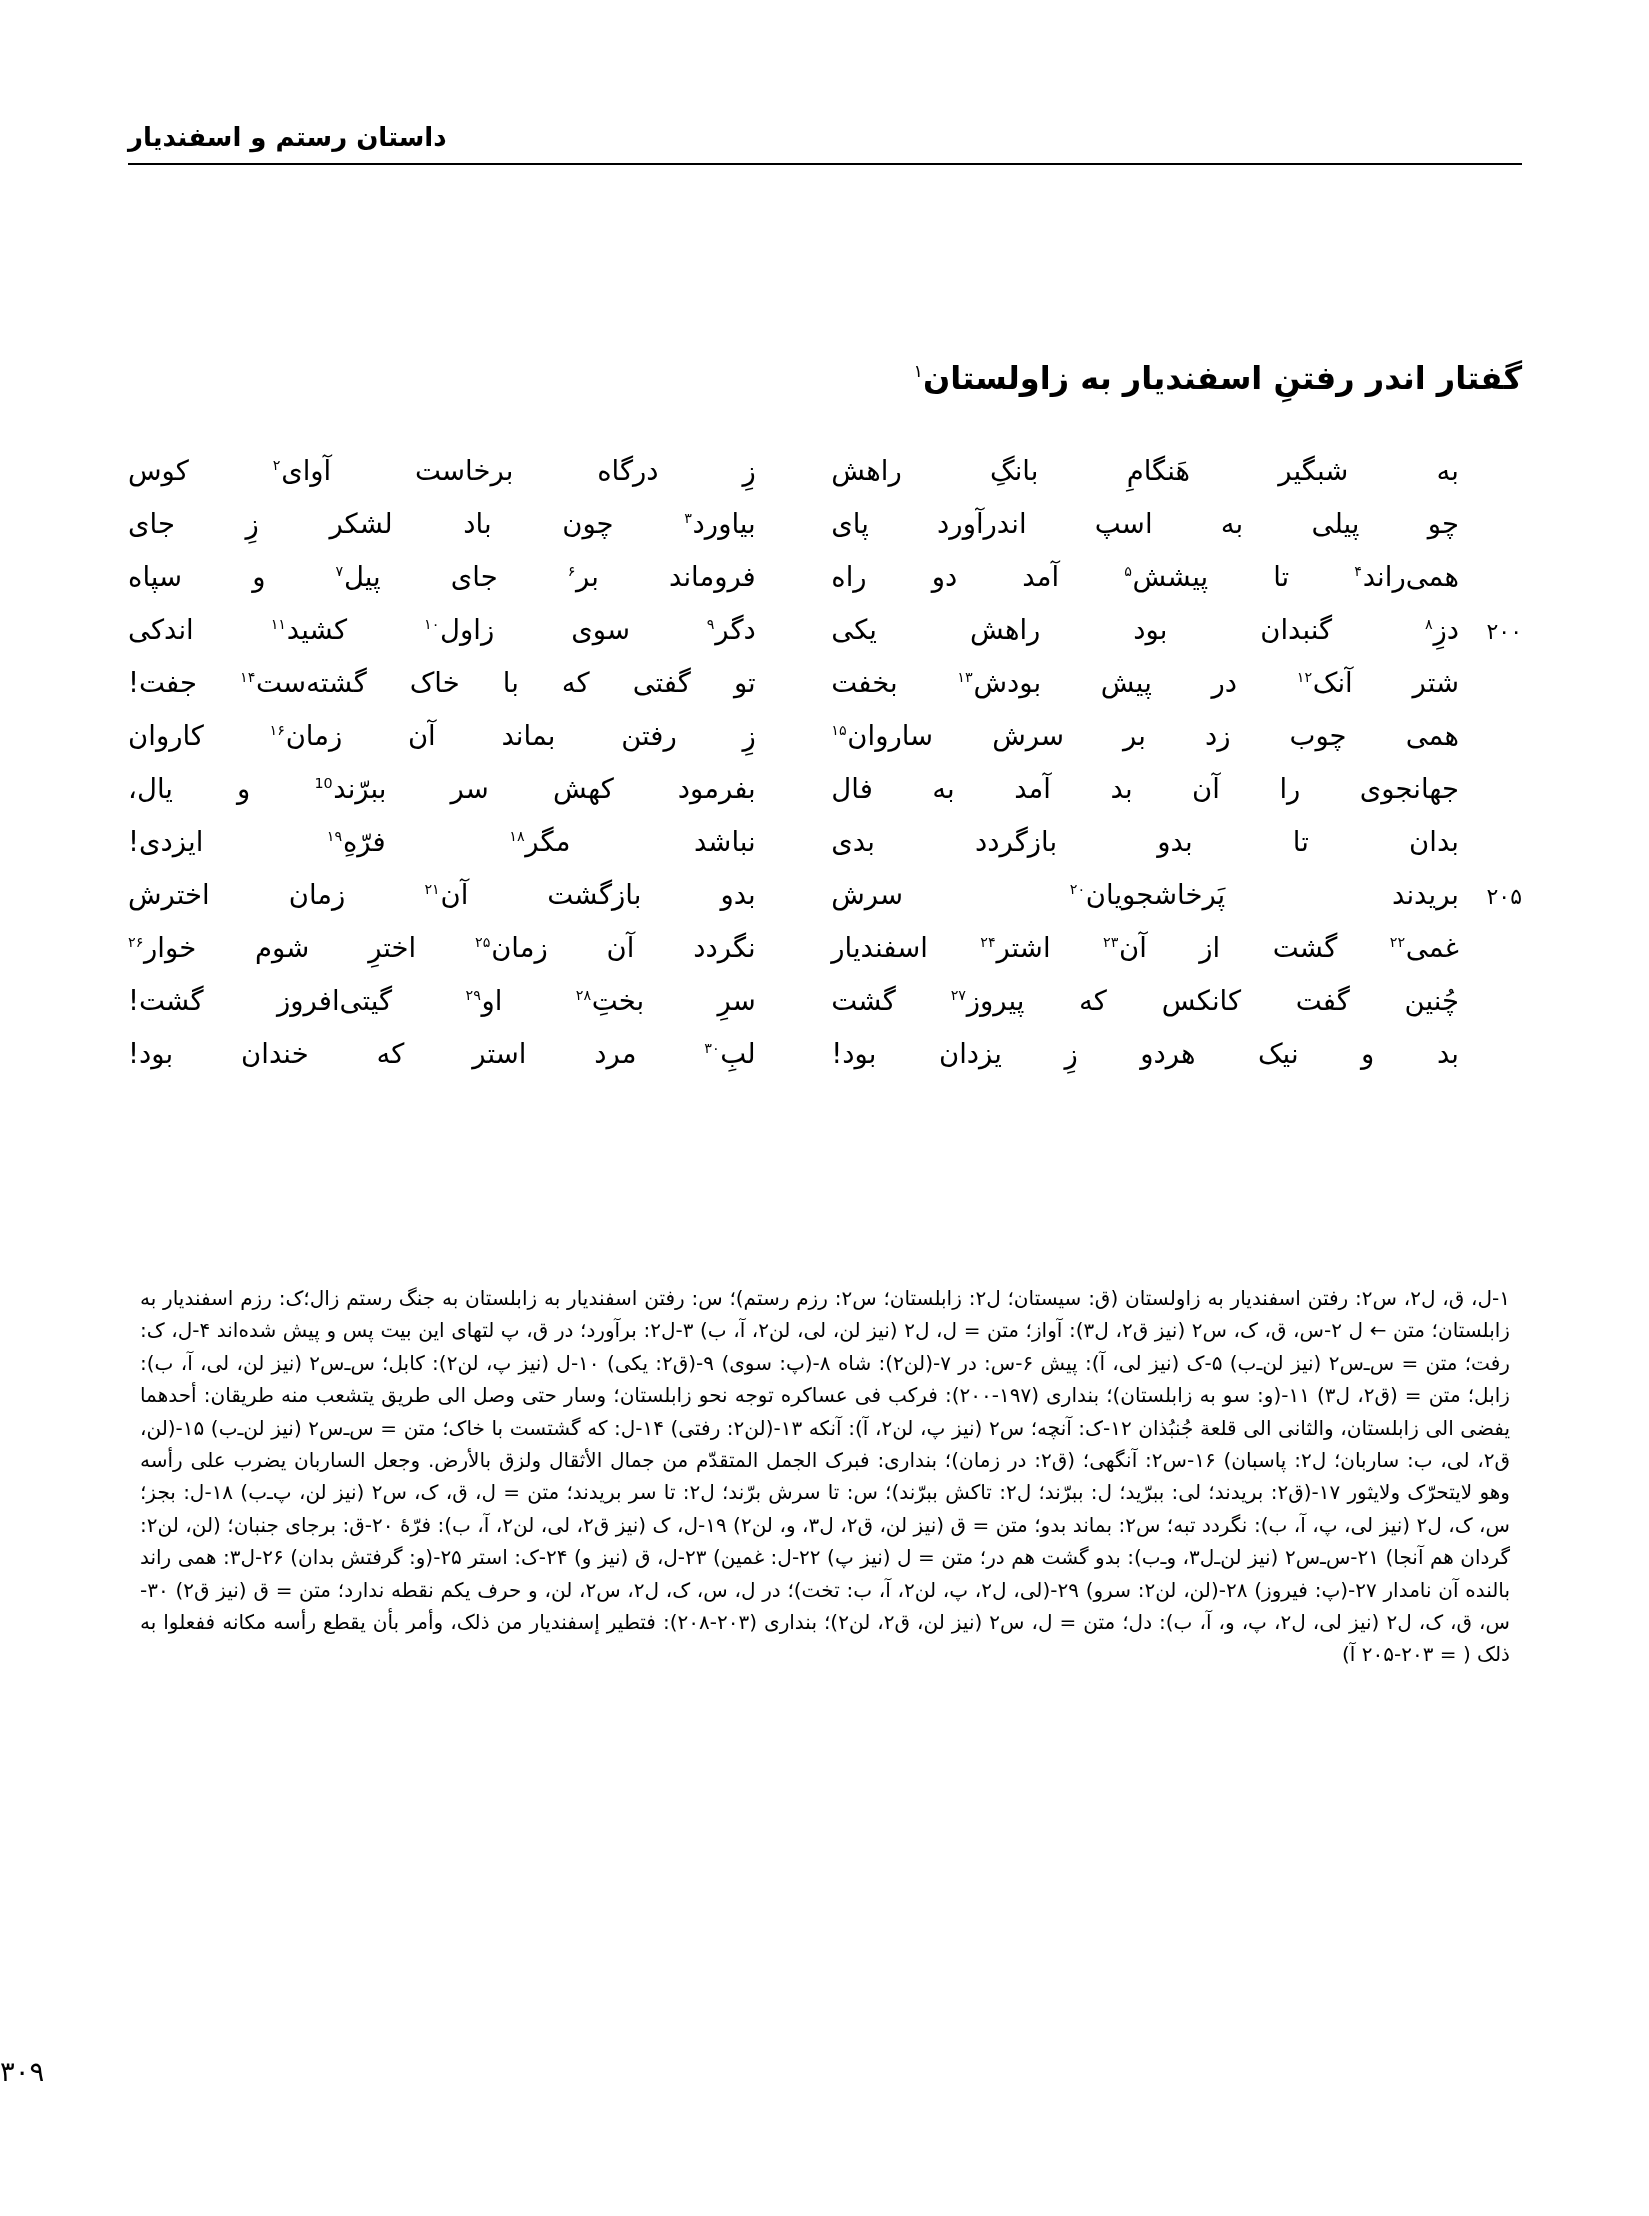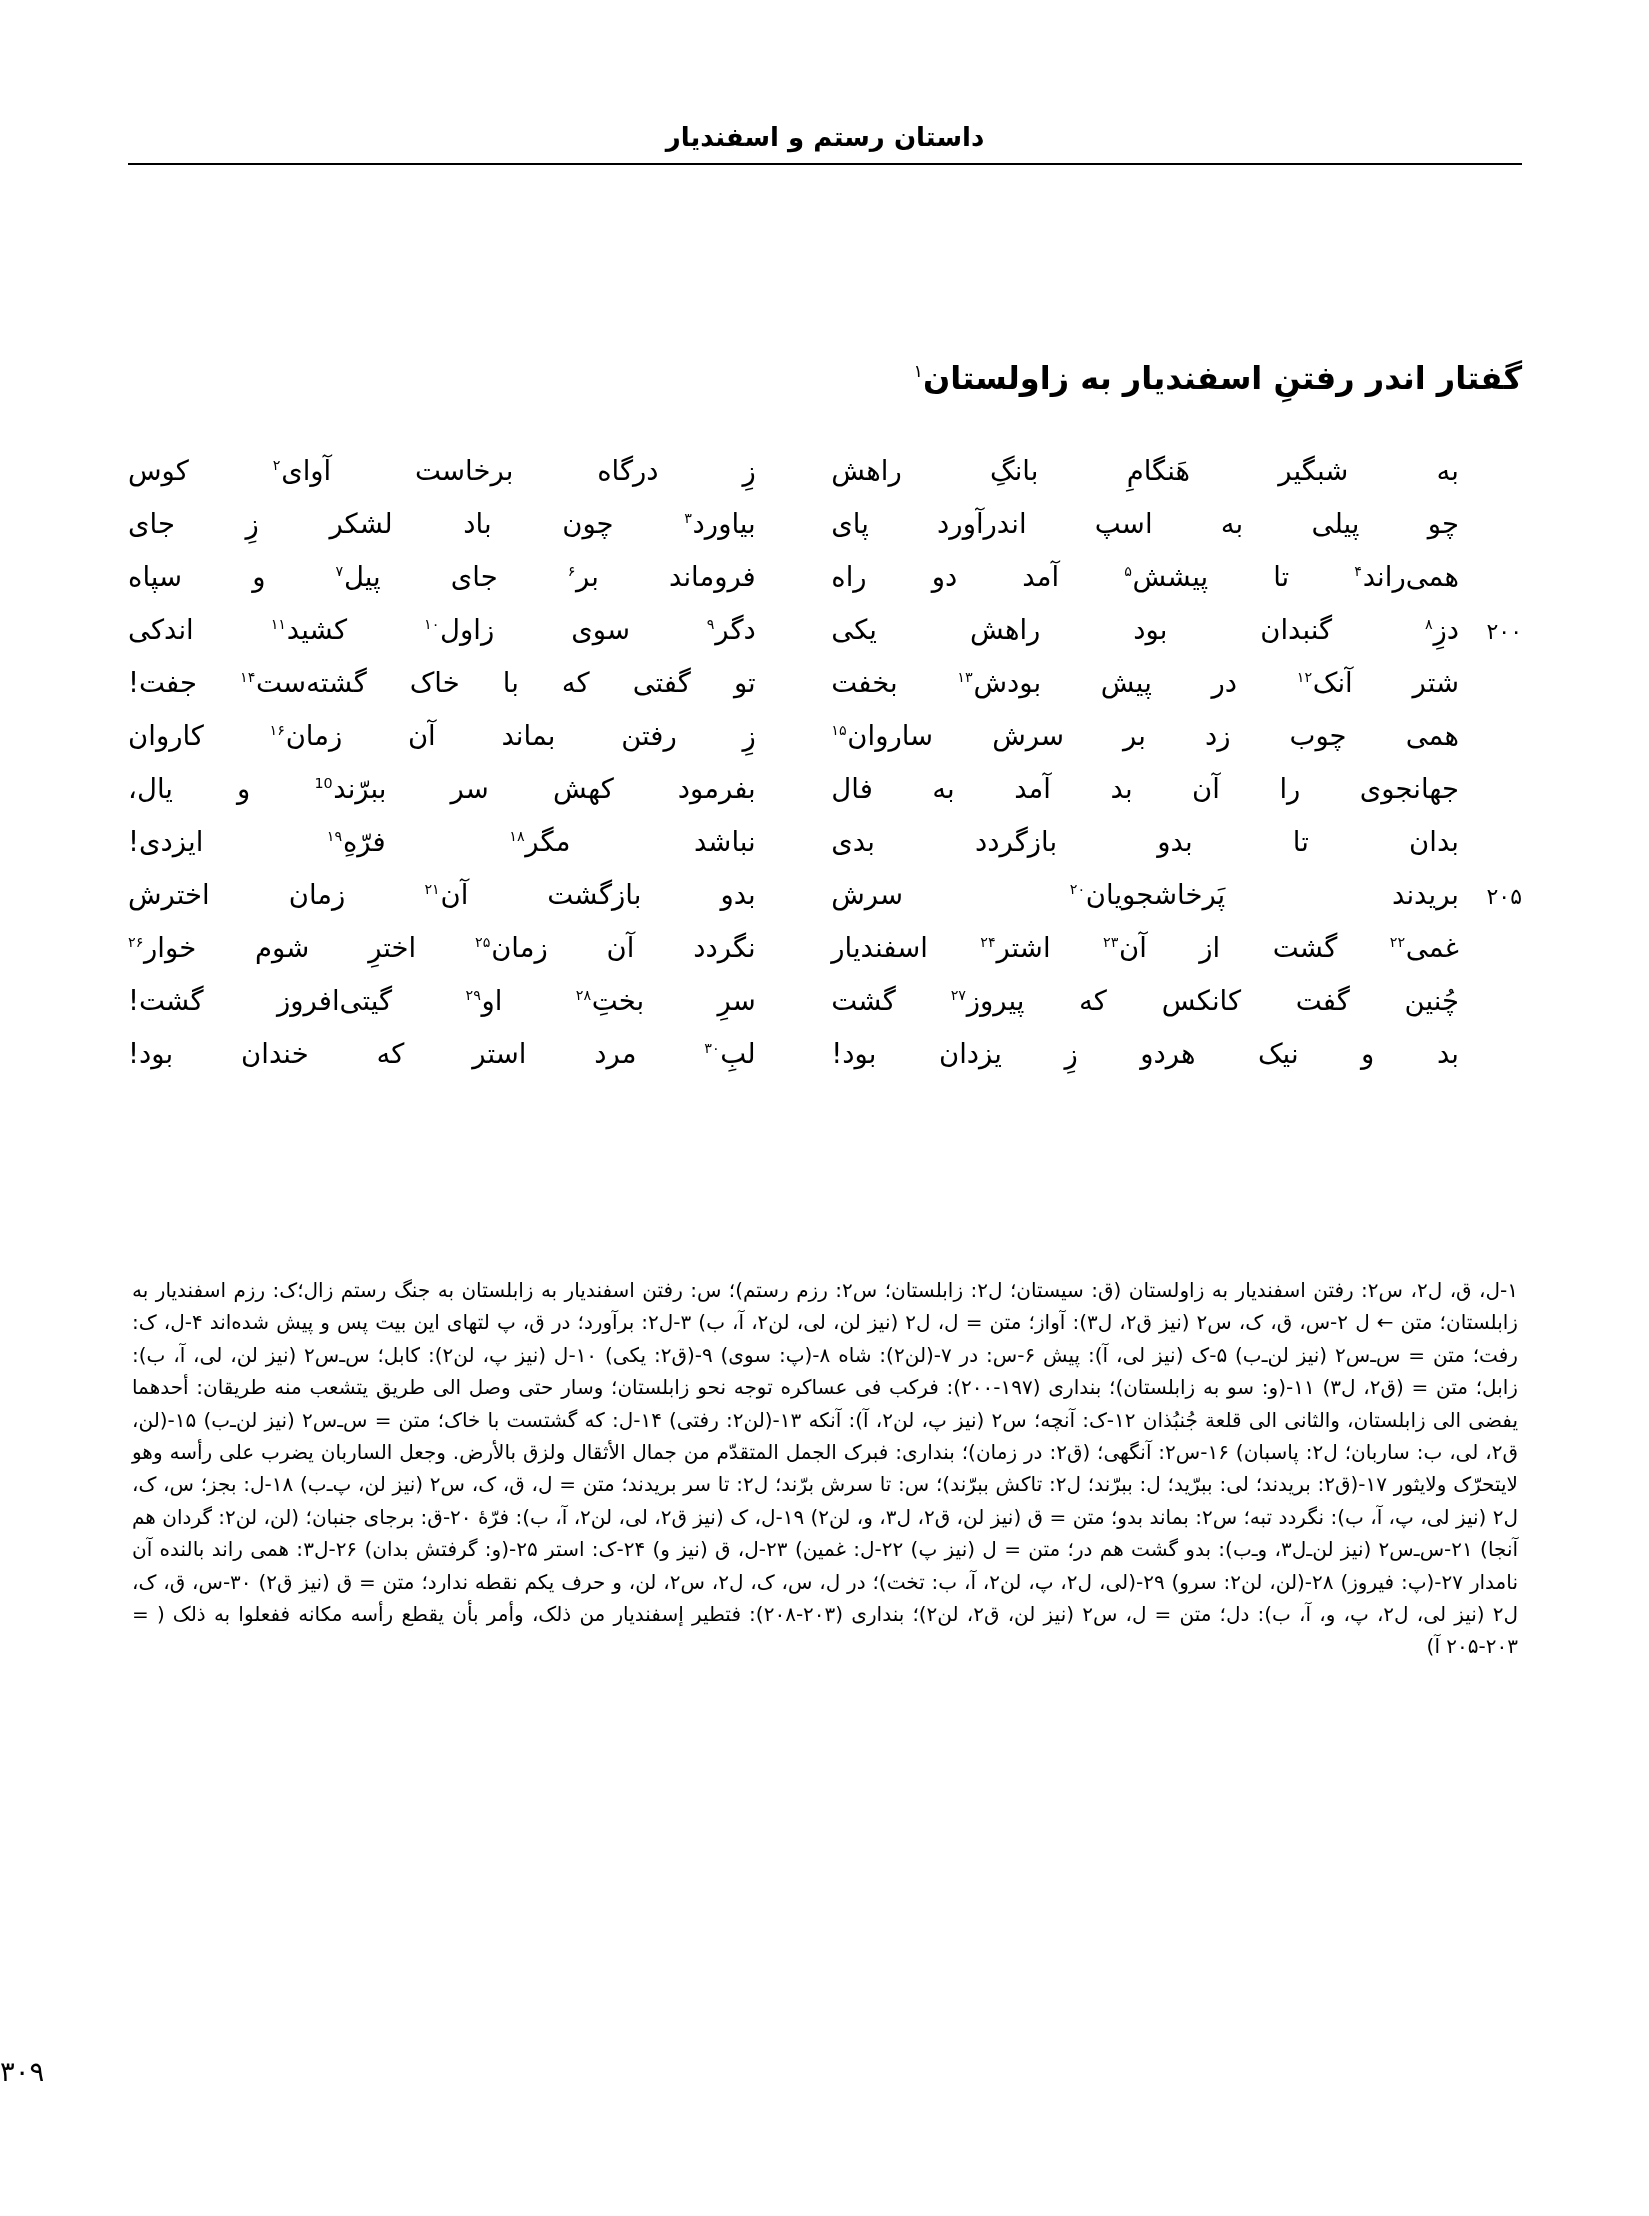--- a/index.html
+++ b/index.html
@@ -21,21 +21,21 @@
   .runhead-wrap{
     position:absolute;
     top:123px;
     right:128px;
     left:128px;
   }
   .runhead{
     font-size:26px;
     font-weight:bold;
     line-height:1.1;
-    text-align:center;
+    text-align:left;
     padding:0 0 11px 0;
     letter-spacing:0;
   }
   .runhead-rule{
     height:2.1px;
     background:#000;
     width:100%;
   }
 
   
@@ -99,21 +99,21 @@
     position:absolute;
     top:1270px;
     right:128px;
     left:128px;
     font-size:20px;
     line-height:1.62;
     text-align:justify;
     text-align-last:right;
     direction:rtl;
   }
-  .footnotes p{ margin:4px; }
+  .footnotes p{ margin:12px; }
 
   
   .folio{
     position:absolute;
     top:2055px;
     right:0;left:0;
     text-align:left;
     font-size:27.5px;
   }
 </style>

